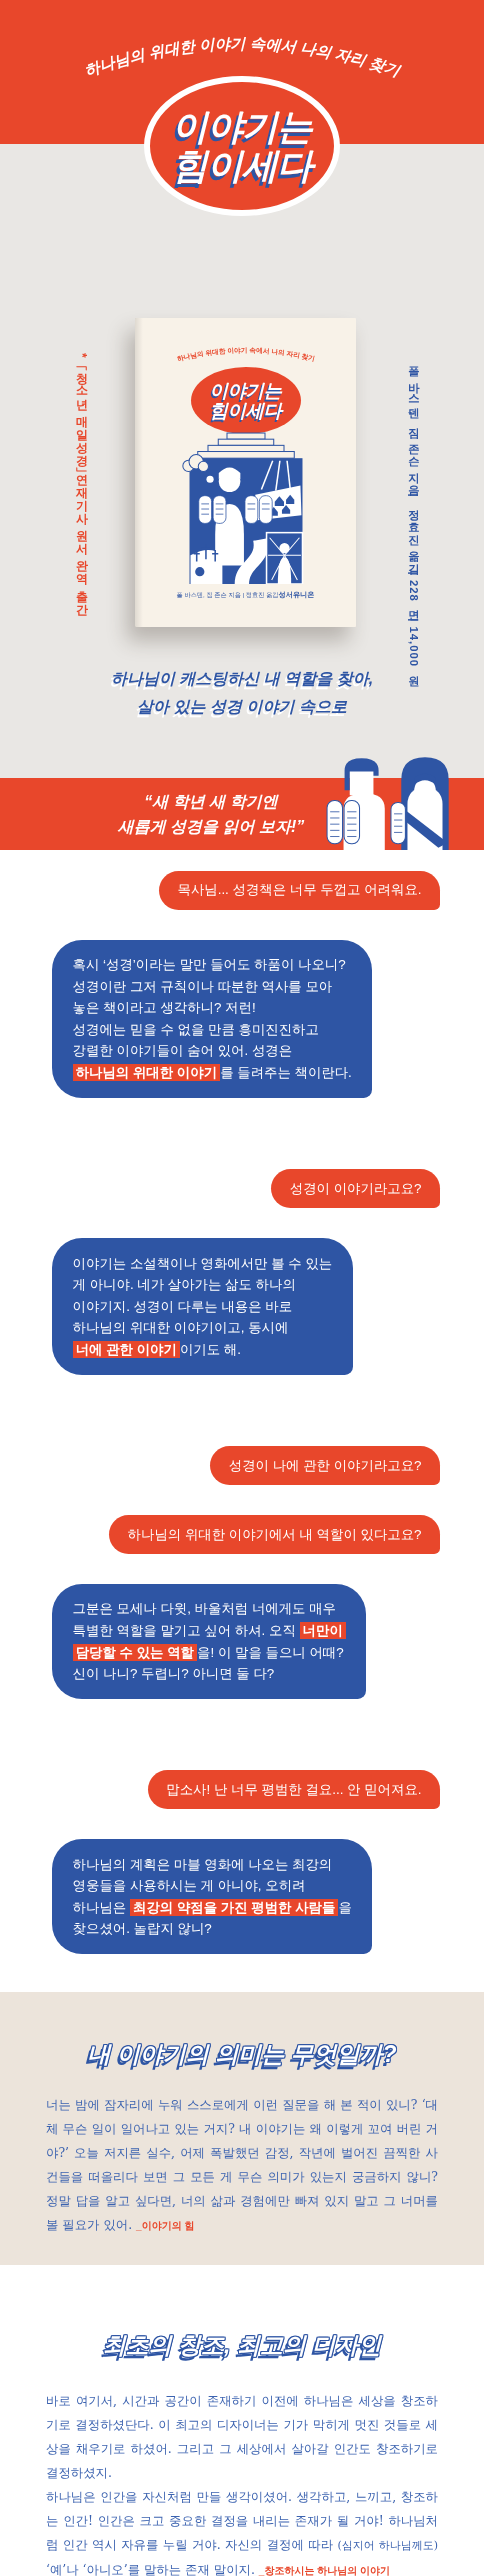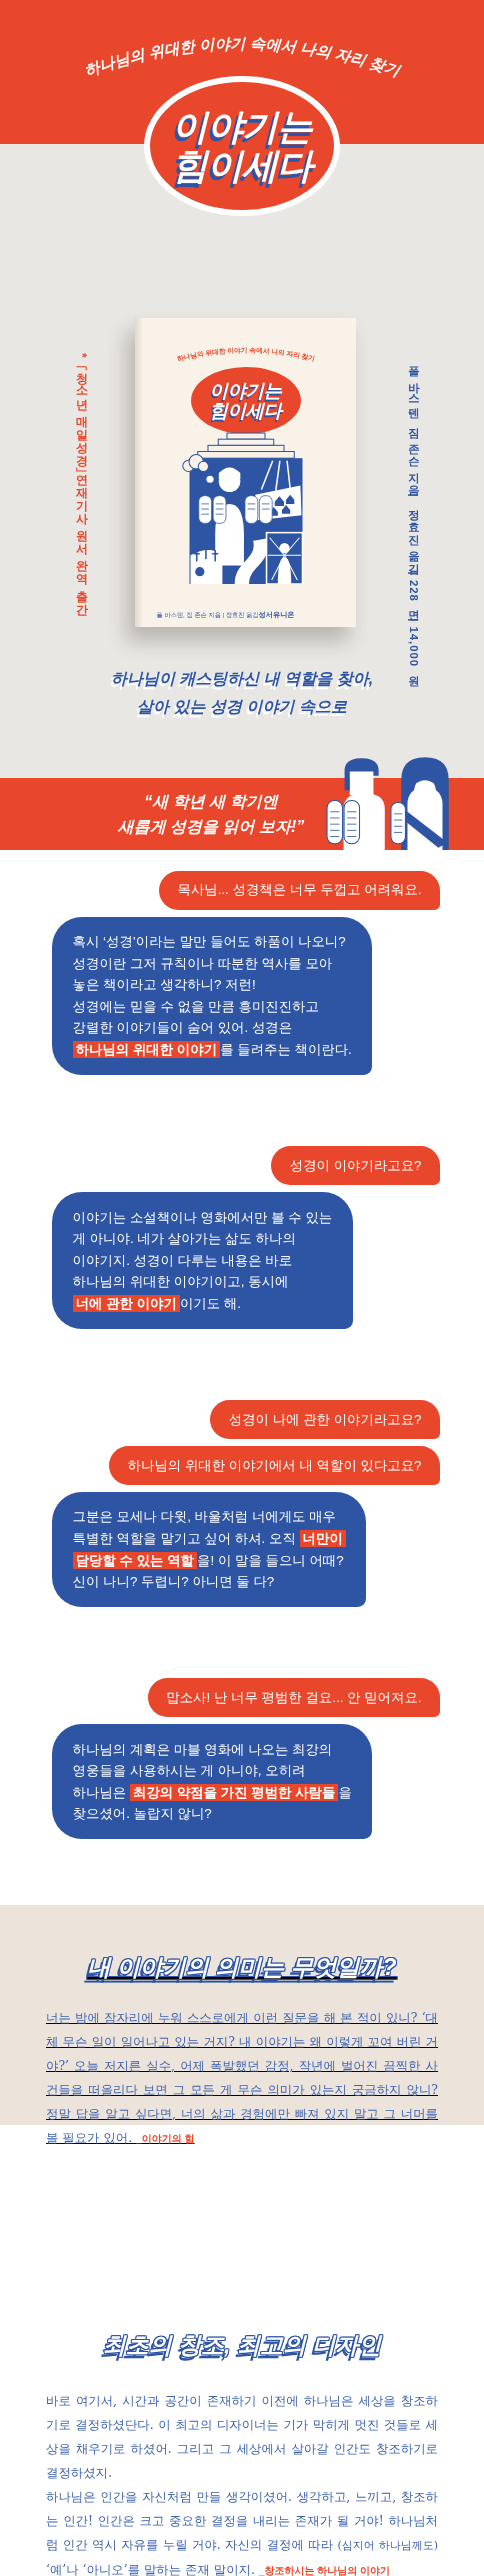--- a/index.html
+++ b/index.html
@@ -8,21 +8,21 @@
   }
   *{margin:0;padding:0;box-sizing:border-box;}
   body{background:#fff;font-family:"Liberation Sans",sans-serif;}
   #page{position:relative;width:484px;height:3390px;overflow:hidden;background:#fff;}
 
   .abs{position:absolute;left:0;width:484px;}
   .sec-hero{top:0;height:144px;background:var(--red);}
   .sec-book{top:144px;height:634px;background:var(--gray);}
   .sec-band{top:778px;height:72px;background:var(--red);}
   .sec-chat{top:850px;height:1175px;background:#fff;}
-  .sec-q1{top:1905px;height:220px;background:var(--beige);text-decoration:underline;}
+  .sec-q1{top:1992px;height:273px;background:var(--beige);}
   .sec-q2{top:2298px;height:325px;background:#fff;}
 
   
   .hero-arc{position:absolute;top:14.4px;left:41px;}
   .oval-badge{position:absolute;top:76px;left:50%;transform:translateX(-50%);
     width:196px;height:140px;background:var(--red);border:6.7px solid #fff;
     border-radius:50%;z-index:5;display:flex;flex-direction:column;
     align-items:center;justify-content:center;}
   .oval-title{font-size:36px;font-weight:900;font-style:italic;color:#fff;
     line-height:39px;letter-spacing:-1px;
@@ -34,22 +34,22 @@
     border-radius:1px;}
   .book::before{content:"";position:absolute;left:0;top:0;bottom:0;width:8.2px;
     background:linear-gradient(90deg,rgba(0,0,0,.10),rgba(0,0,0,0));}
   .cover-arc{position:absolute;top:20.6px;left:50%;transform:translateX(-50%);}
   .cover-oval{position:absolute;top:49px;left:50%;transform:translateX(-50%);
     width:110px;height:67px;background:var(--red);border-radius:50%;
     display:flex;flex-direction:column;align-items:center;justify-content:center;}
   .cover-oval .t{font-size:18.5px;font-weight:900;font-style:italic;color:#fff;
     line-height:19.6px;letter-spacing:-0.5px;text-shadow:-1.5px 2.1px 0 var(--blue);white-space:nowrap;}
   .cover-illu{position:absolute;top:114px;left:50%;transform:translateX(-50%);}
-  .cover-foot{position:absolute;bottom:7px;left:21.6px;right:21.6px;display:flex;
-    justify-content:flex-start;align-items:baseline;color:var(--blue);}
+  .cover-foot{position:absolute;bottom:27px;left:21.6px;right:21.6px;display:flex;
+    justify-content:center;align-items:baseline;color:var(--blue);}
   .cover-author{font-size:6.2px;}
   .cover-pub{font-size:7.2px;font-weight:800;}
 
   .vtext{position:absolute;writing-mode:vertical-rl;letter-spacing:1px;white-space:nowrap;}
   .vtext-left{left:73px;top:209px;color:var(--red);font-size:12px;font-weight:600;}
   .vtext-right{left:406px;top:214px;color:var(--blue);font-size:11.3px;font-weight:600;}
 
   .casting-headline{position:absolute;top:521px;left:0;right:0;text-align:center;
     font-size:16px;line-height:28px;font-weight:900;font-style:italic;
     color:var(--blue);text-shadow:-2.1px 2.6px 0 #ffffff;white-space:pre-line;}
@@ -59,21 +59,21 @@
     width:268px;text-align:center;color:#fff;font-size:16px;line-height:25px;
     font-weight:900;font-style:italic;white-space:pre-line;}
   .band-figs{position:absolute;right:25px;top:-24px;}
 
   
   .chat-flow{display:flex;flex-direction:column;padding:20.6px 44px 0 52px;}
   .bubble{white-space:pre-line;font-size:13.4px;color:#fff;}
   .bubble.left{align-self:flex-start;background:var(--blue);
     border-radius:30px 30px 8.2px 30px;padding:14.4px 20.6px;line-height:21.6px;margin-bottom:71px;}
   .bubble.right{align-self:flex-end;background:var(--red);
-    border-radius:20.6px 20.6px 6.2px 20.6px;padding:10.8px 18.5px;line-height:17.5px;margin-bottom:7px;}
+    border-radius:20.6px 20.6px 6.2px 20.6px;padding:10.8px 18.5px;line-height:17.5px;margin-bottom:30px;}
   .seg-b{font-weight:400;}
   .seg-h{background:var(--red);font-weight:800;padding:1px 3.1px;box-decoration-break:clone;-webkit-box-decoration-break:clone;}
 
   
   .q-head{text-align:center;font-size:23px;font-weight:900;font-style:italic;color:#fff;
     text-shadow:-1px 0 var(--blue),1px 0 var(--blue),0 -1px var(--blue),0 1px var(--blue),
       -1px -1px var(--blue),1px 1px var(--blue),-1px 1px var(--blue),1px -1px var(--blue),
       -3.1px 3.6px 0 var(--blue);}
   .q-para{margin:0 46px;font-family:"DejaVu Serif","Liberation Serif",serif;
     font-size:12.4px;line-height:24px;color:var(--body-blue);

